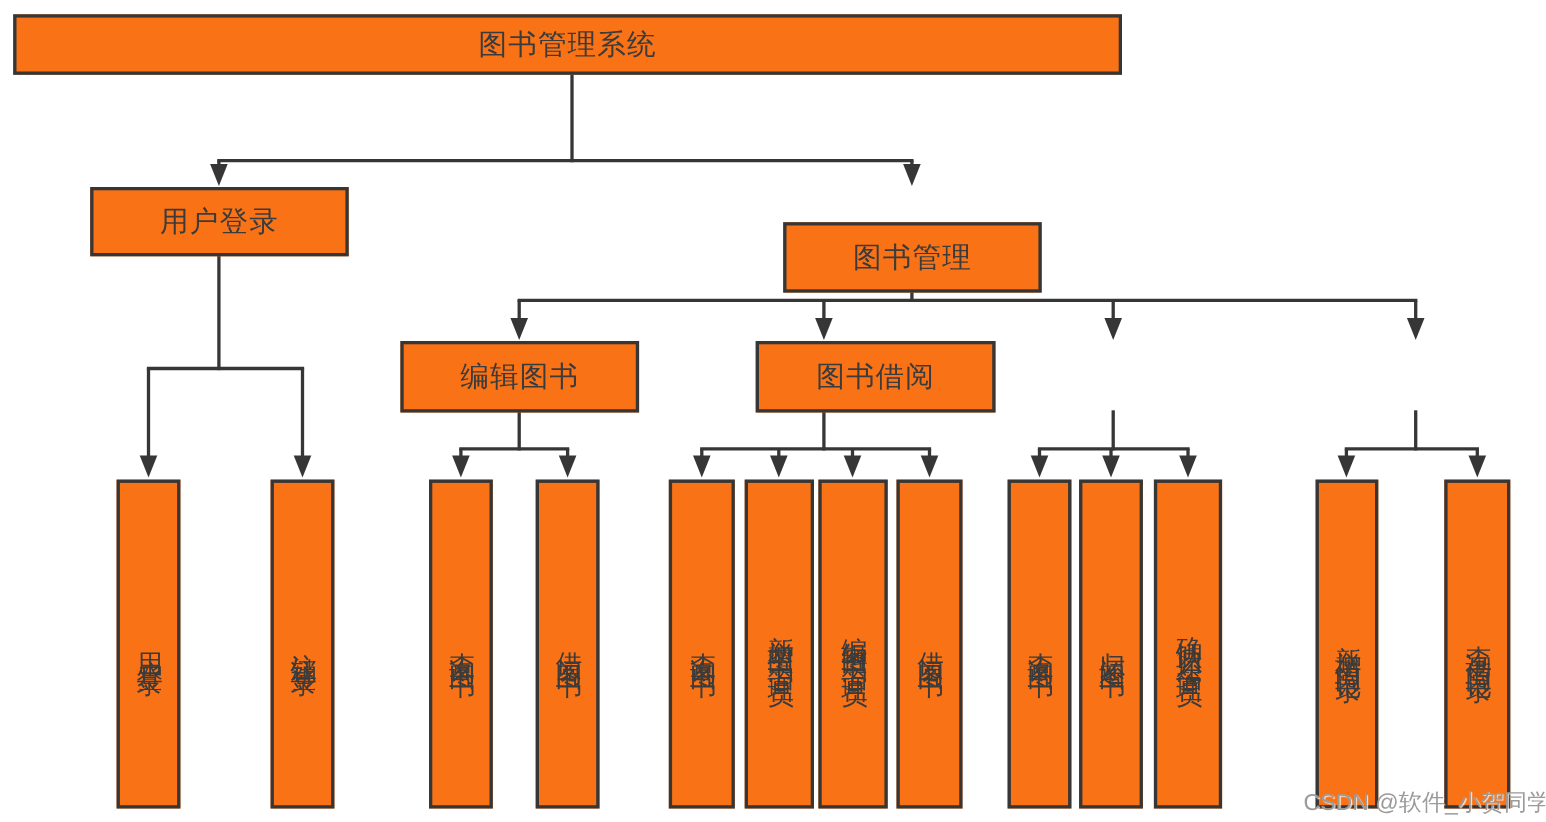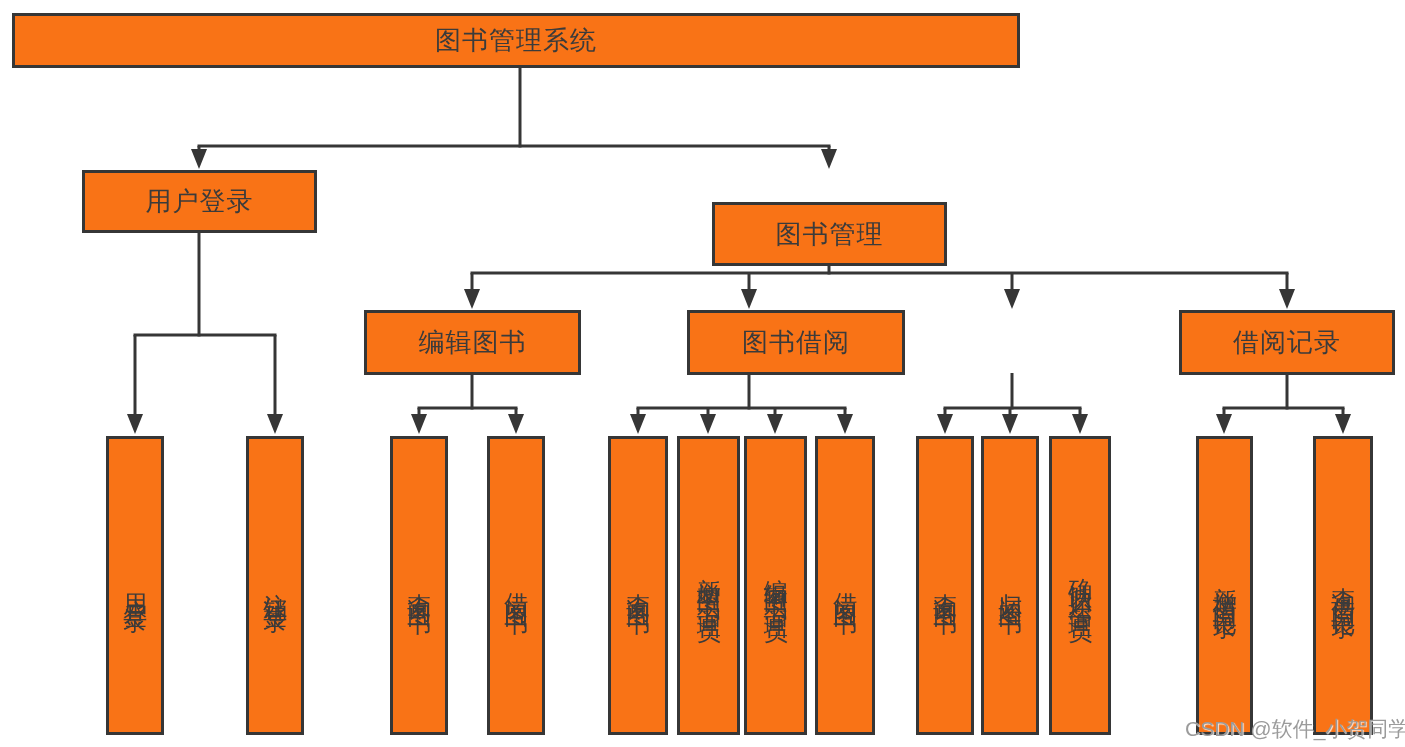--- a/index.html
+++ b/index.html
@@ -137,21 +137,20 @@
     </g>
   </svg>
 
   <div class="node hbox n-root">图书管理系统</div>
 
   <div class="node hbox n-userlogin">用户登录</div>
   <div class="node hbox n-bookmgmt">图书管理</div>
 
   <div class="node hbox n-newbook">编辑图书</div>
   <div class="node hbox n-borrow">图书借阅</div>
-  <div class="node hbox n-records">借阅记录</div>
 
   <div class="node vbox leaf n-l-login">用户登录</div>
   <div class="node vbox leaf n-l-logout">注销登录</div>
 
   <div class="node vbox leaf n-nb-query">查询图书</div>
   <div class="node vbox leaf n-nb-borrow">借阅图书</div>
 
   <div class="node vbox leaf n-bb-query">查询图书</div>
   <div class="node vbox leaf n-bb-add">新增图书（管理员）</div>
   <div class="node vbox leaf n-bb-edit">编辑图书（管理员）</div>

